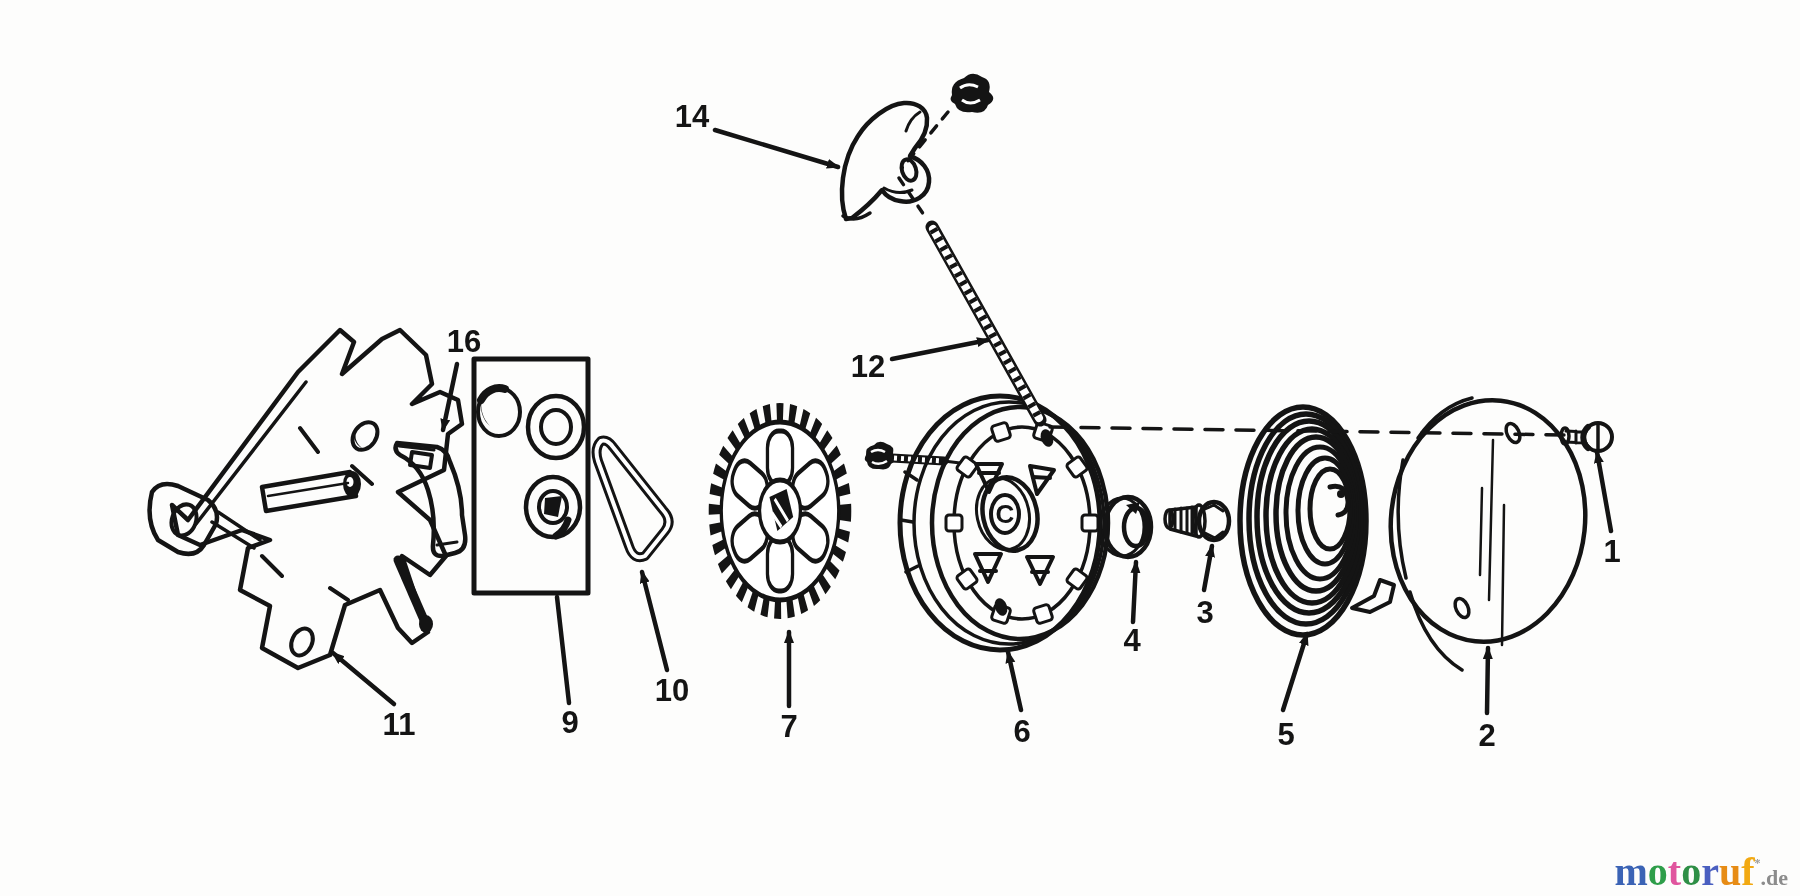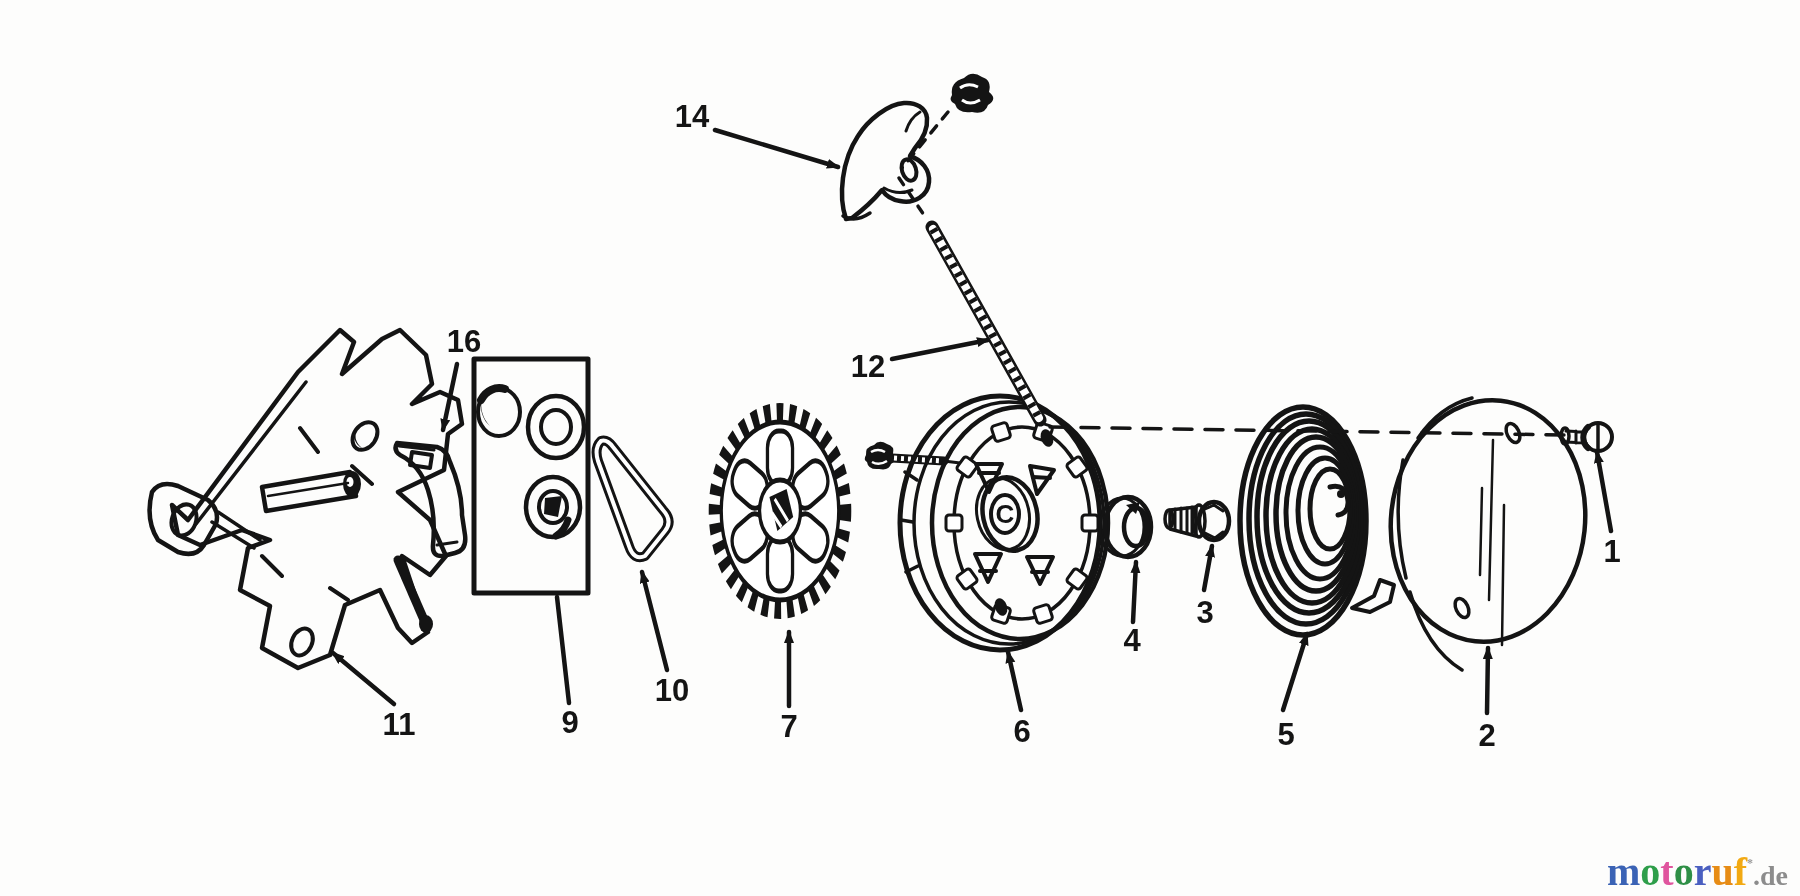--- a/index.html
+++ b/index.html
@@ -6,21 +6,21 @@
   .stage{position:relative;width:1800px;height:896px;background:#fdfdfc;}
   svg{position:absolute;left:0;top:0;}
   .ln{stroke:#141414;fill:none;stroke-linecap:round;stroke-linejoin:round;}
   .dk{fill:#141414;stroke:none;}
   .part-num{font:bold 31px "Liberation Sans",sans-serif;fill:#141414;text-anchor:middle;}
   .hub-mark{font:bold 26px "Liberation Sans",sans-serif;fill:#141414;text-anchor:middle;}
   .leader{stroke:#141414;stroke-width:4.5;fill:none;stroke-linecap:round;}
   .watermark{position:absolute;right:12px;bottom:4px;font-family:"Liberation Serif",serif;font-weight:bold;
              font-size:40px;letter-spacing:0px;line-height:1;user-select:none;}
   .wm-text span{display:inline-block;}
-  .wm-suffix{font-size:28px;font-weight:bold;}
+  .wm-suffix{font-size:22px;font-weight:bold;}
   .wm-mark{font-size:12px;vertical-align:18px;color:#9a9a9a;}
 </style>
 </head>
 <body>
 
 <div class="stage">
 <svg id="diagram-svg" width="1800" height="896" viewBox="0 0 1800 896">
   <defs>
     <marker id="arrowhead" markerWidth="14" markerHeight="12" refX="11" refY="5" orient="auto" markerUnits="userSpaceOnUse">
       <path d="M0,0 L13,5 L0,10 Z" fill="#141414"></path>

